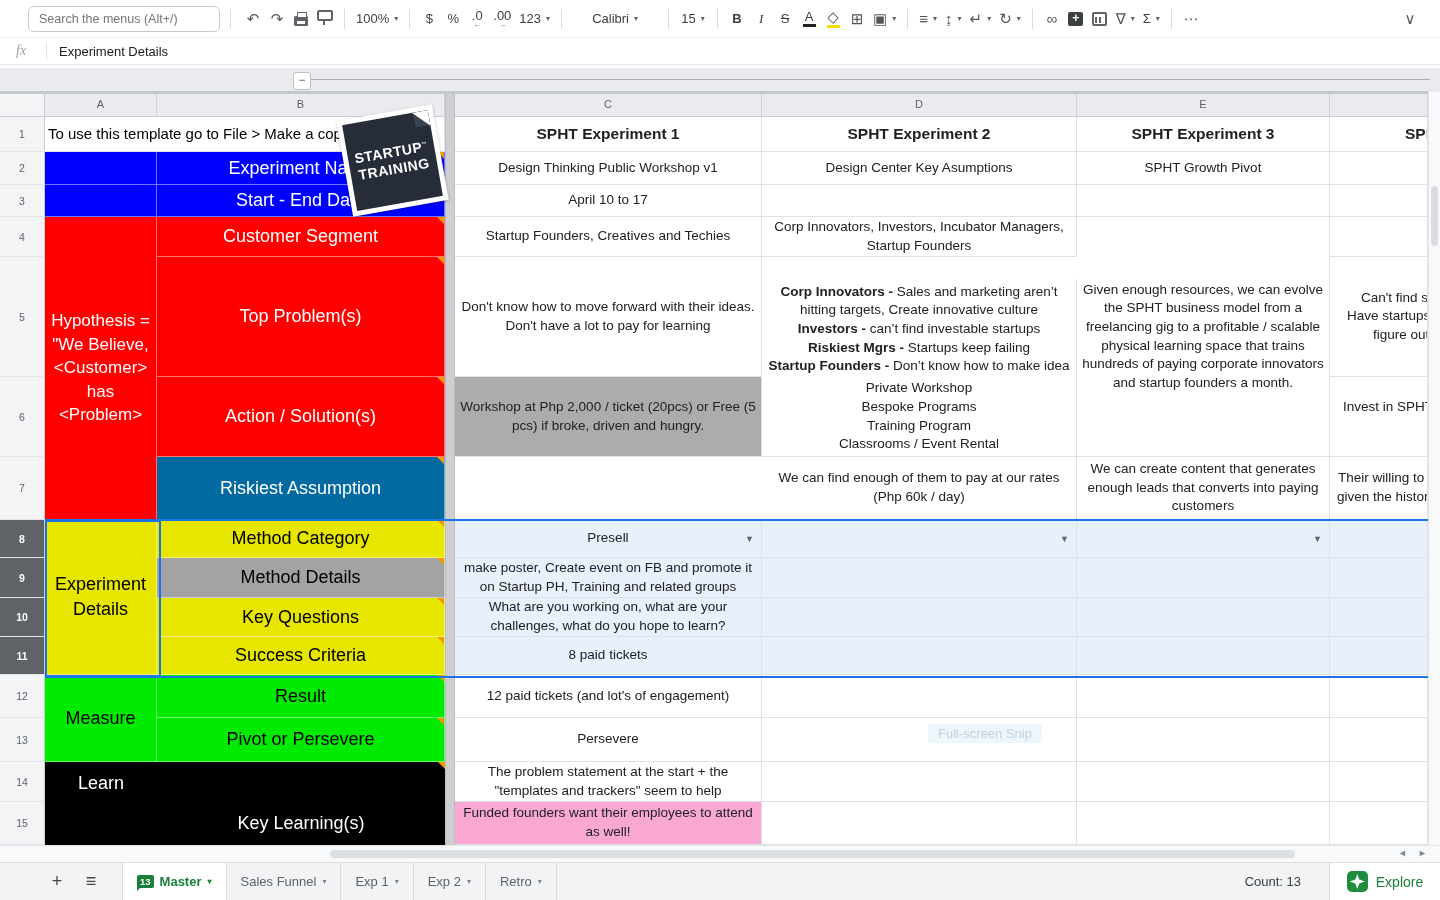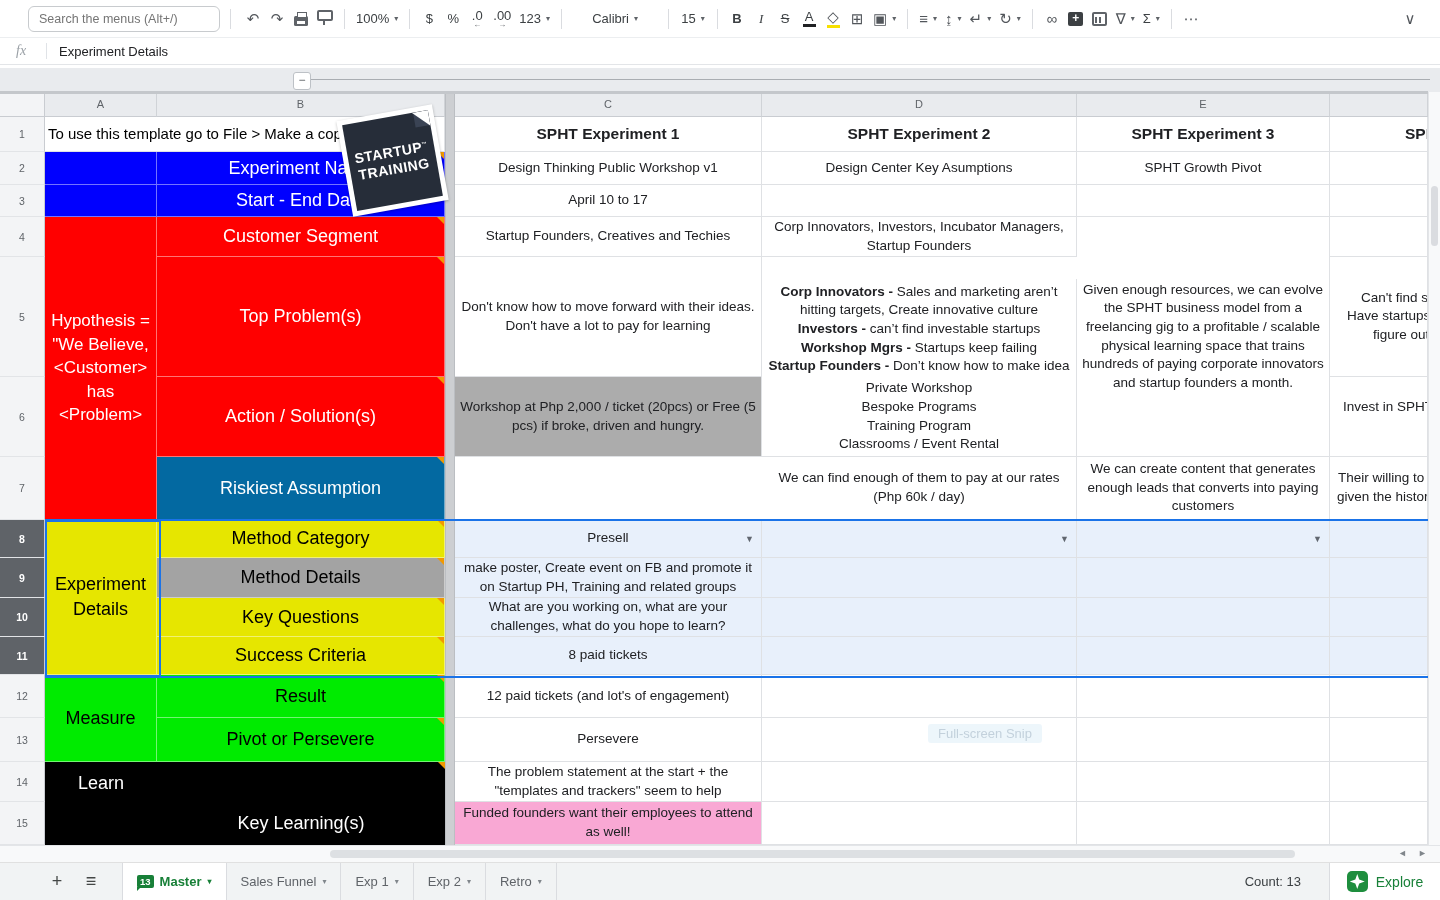--- a/index.html
+++ b/index.html
@@ -399,21 +399,21 @@
     <div class="cell" style="left: 762px; top: 60px; width: 315px; height: 33px; background: rgb(255, 255, 255); color: rgb(32, 33, 36); border-right: 1px solid rgb(223, 225, 228); border-bottom: 1px solid rgb(223, 225, 228);">
       <span>Design Center Key Asumptions</span>
     </div>
     <div class="cell" style="left: 762px; top: 93px; width: 315px; height: 32px; background: rgb(255, 255, 255); color: rgb(32, 33, 36); border-right: 1px solid rgb(223, 225, 228); border-bottom: 1px solid rgb(223, 225, 228);"></div>
     <div class="cell" style="left: 762px; top: 125px; width: 315px; height: 40px; background: rgb(255, 255, 255); color: rgb(32, 33, 36); border-right: 1px solid rgb(223, 225, 228); border-bottom: 1px solid rgb(223, 225, 228);">
       <span>Corp Innovators, Investors, Incubator Managers, Startup Founders</span>
     </div>
     <div class="cell" style="left: 762px; top: 165px; width: 315px; height: 120px; background: rgb(255, 255, 255); color: rgb(32, 33, 36); border-right: 1px solid rgb(223, 225, 228); border-bottom: 1px solid rgb(223, 225, 228); margin-top: 22px;">
       <span style="display: block;"><b>Corp Innovators - </b><span>Sales and marketing aren’t hitting targets, Create innovative culture</span></span>
       <span style="display: block;"><b>Investors - </b><span>can’t find investable startups</span></span>
-      <span style="display: block;"><b>Workshop Mgrs - </b><span>Startups keep failing</span></span>
+      <span style="display: block;"><b>Riskiest Mgrs - </b><span>Startups keep failing</span></span>
       <span style="display: block;"><b>Startup Founders - </b><span>Don’t know how to make idea succeed</span></span>
     </div>
     <div class="cell" style="left: 762px; top: 285px; width: 315px; height: 80px; background: rgb(255, 255, 255); color: rgb(32, 33, 36); border-right: 1px solid rgb(223, 225, 228); border-bottom: 1px solid rgb(223, 225, 228);">
       <span style="display: block;">Private Workshop</span>
       <span style="display: block;">Bespoke Programs</span>
       <span style="display: block;">Training Program</span>
       <span style="display: block;">Classrooms / Event Rental</span>
     </div>
     <div class="cell" style="left: 762px; top: 365px; width: 315px; height: 63px; background: rgb(255, 255, 255); color: rgb(32, 33, 36); border-right: 1px solid rgb(223, 225, 228); border-bottom: 1px solid rgb(223, 225, 228); justify-content: center;">
       <span>We can find enough of them to pay at our rates (Php 60k / day)</span>

